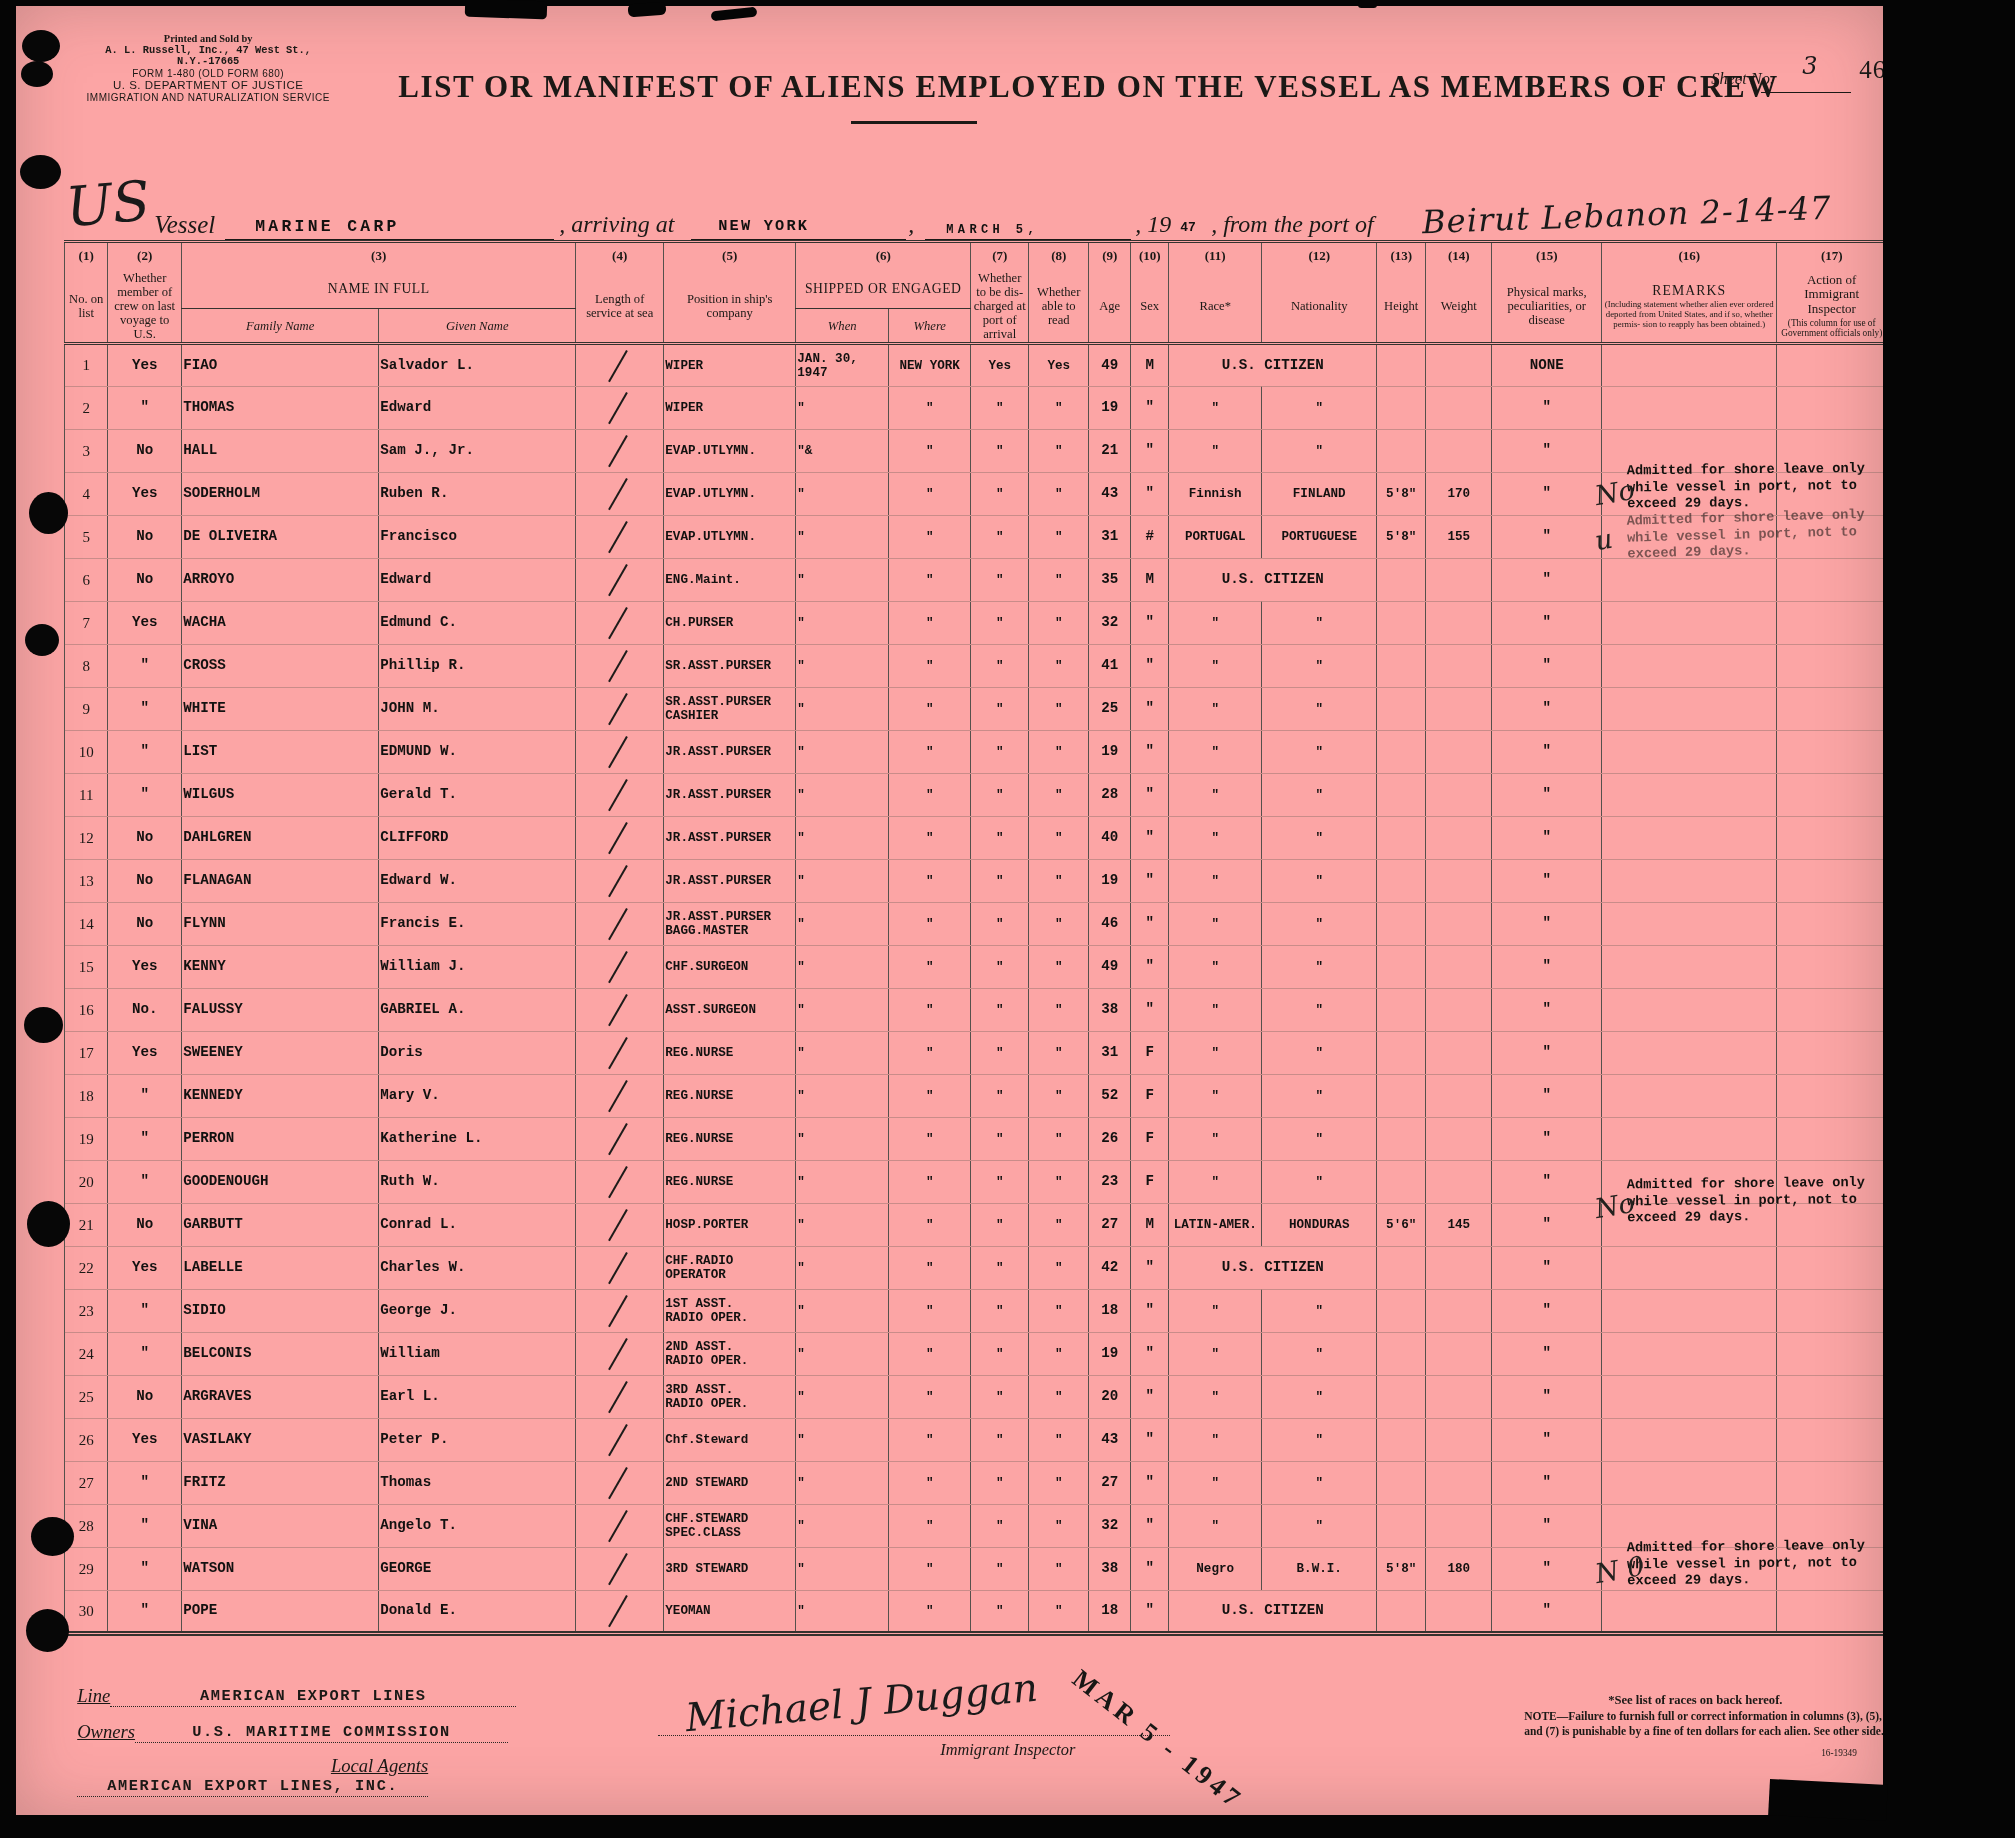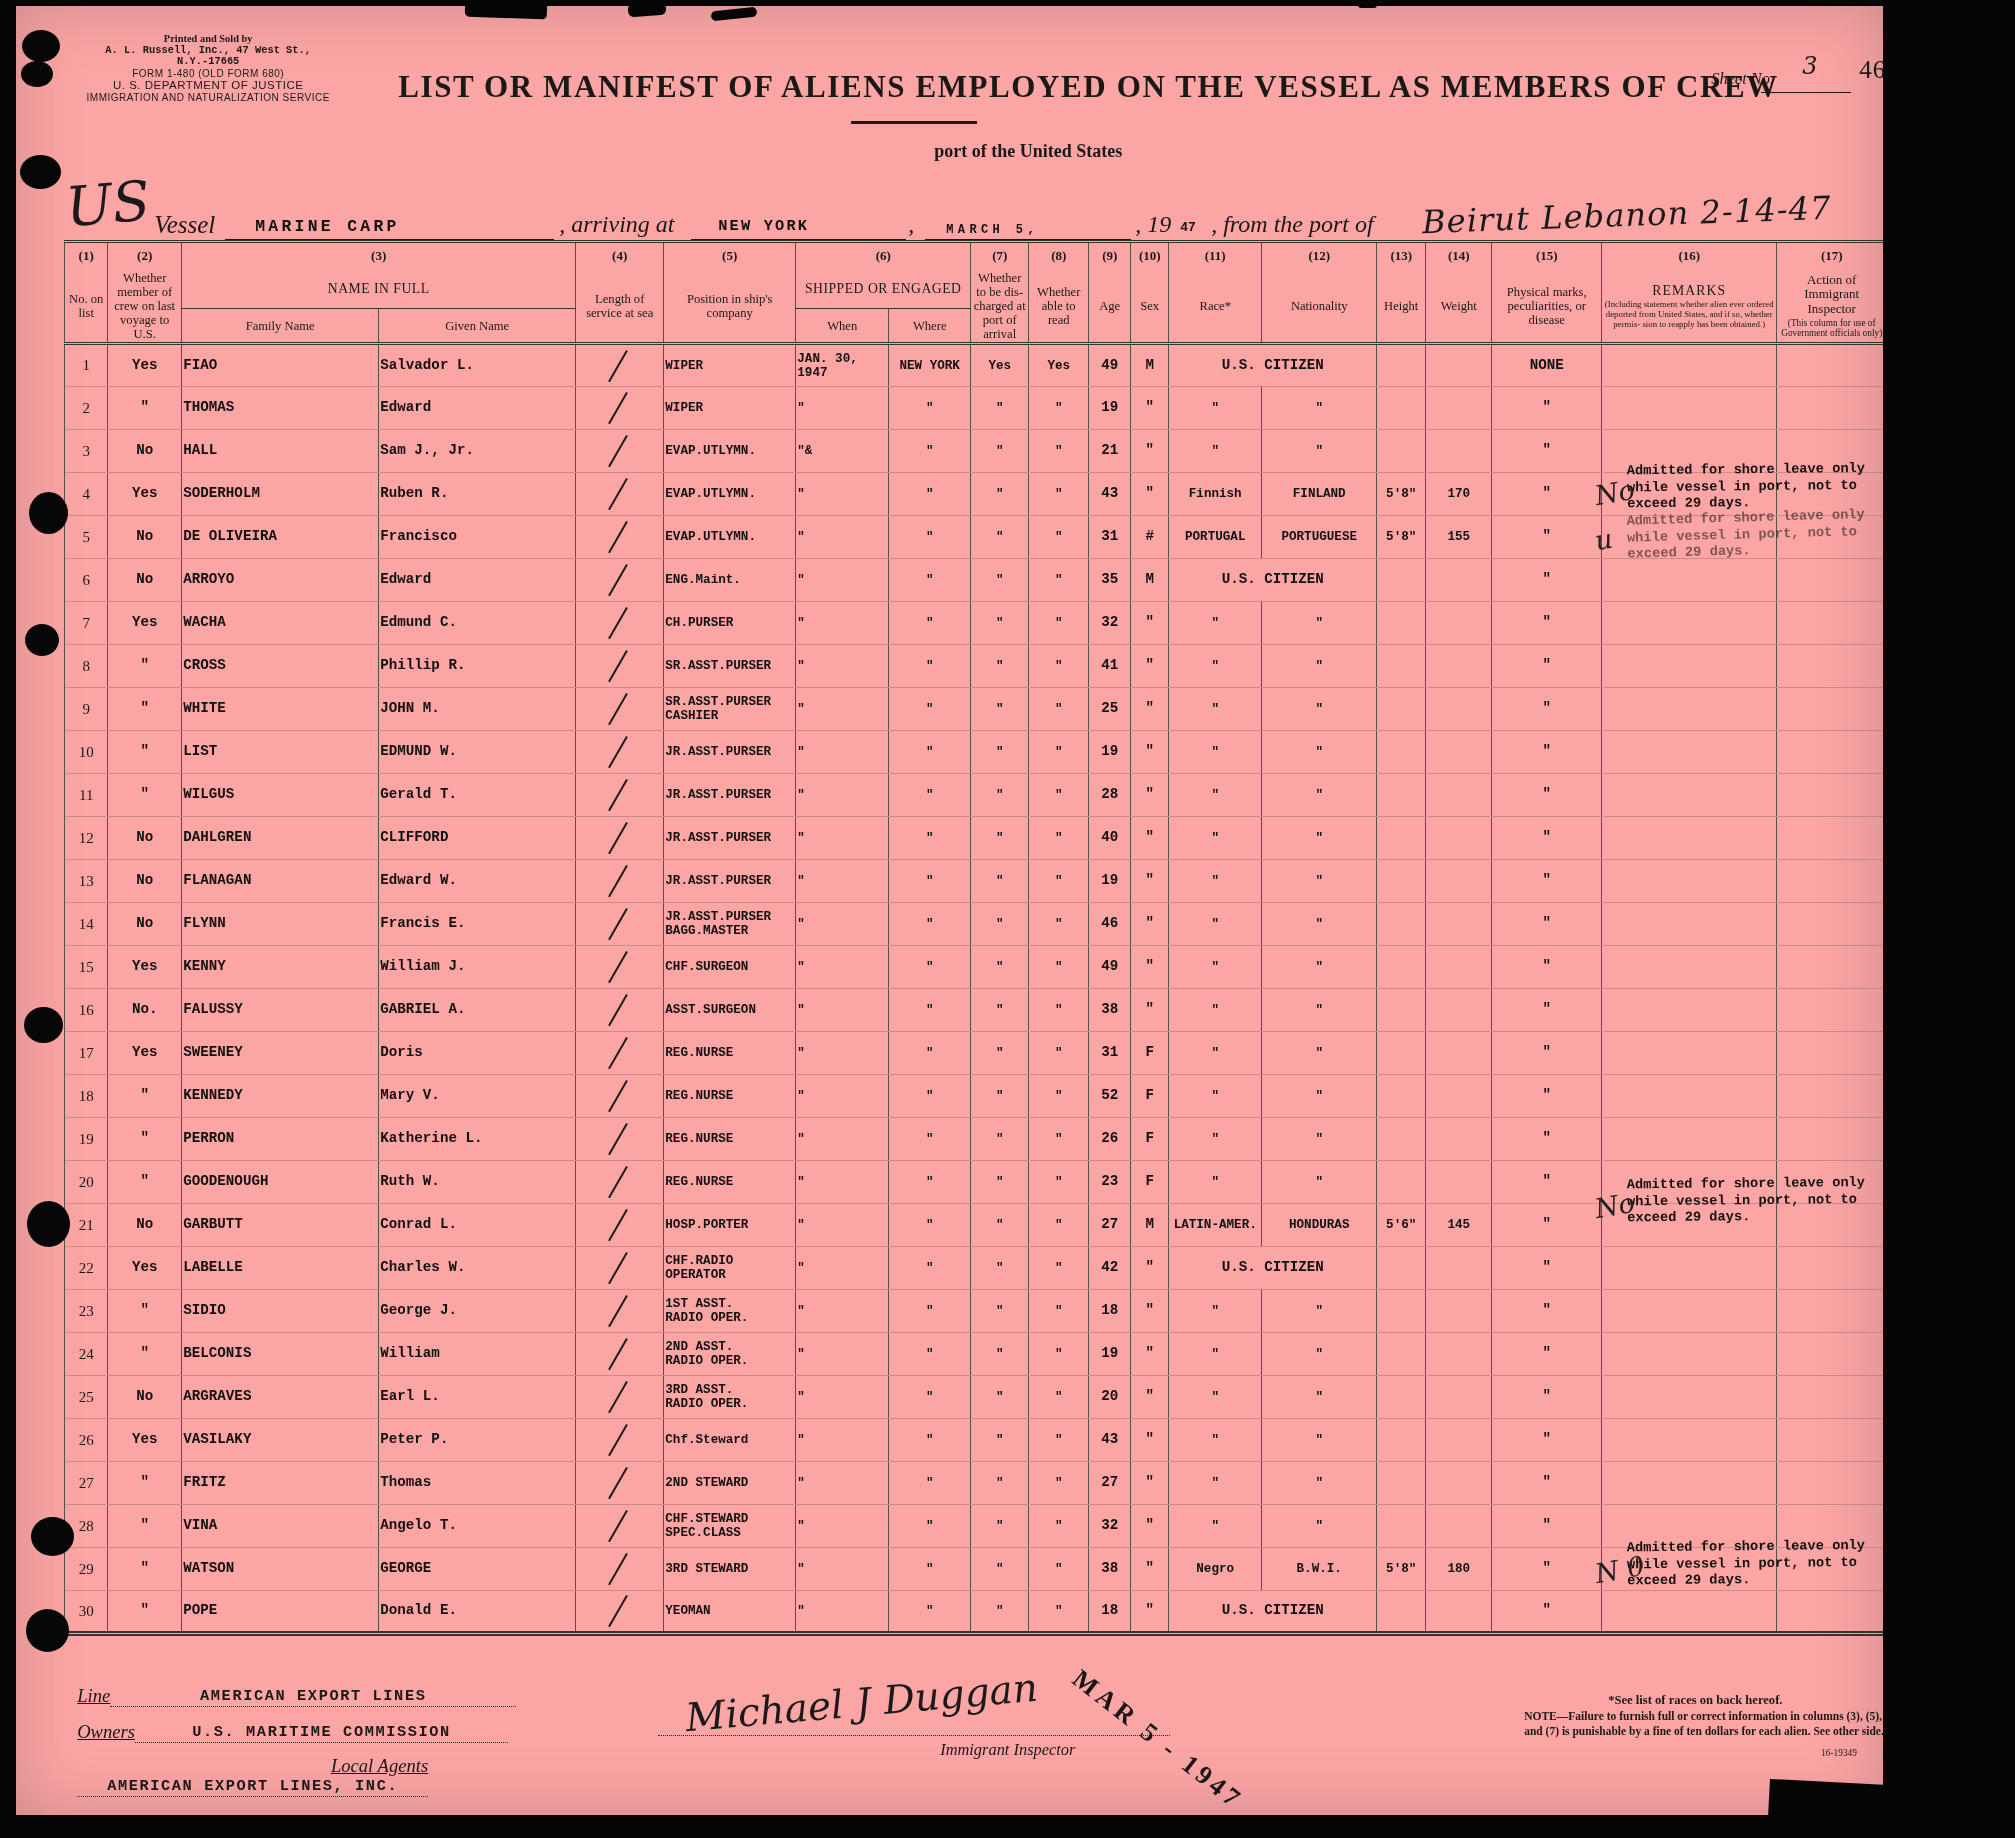--- a/index.html
+++ b/index.html
@@ -55,21 +55,21 @@
   #departure-port{left:1408px;top:16.4px;font-size:32px;transform:rotate(-2deg);letter-spacing:1.1px;}
 
   
   #manifest{position:absolute;left:50px;top:236px;width:1822px;border-collapse:collapse;table-layout:fixed;
             border:1.6px solid #413d39;border-top:3.8px double #35322f;border-bottom:5px double #35322f;}
   #manifest th{font-family:"Liberation Serif",serif;font-weight:normal;font-size:12.6px;line-height:1.12;
                text-align:center;vertical-align:middle;padding:1.1px 1.6px;border-left:1.1px solid #55514c;}
   #manifest .hnum th{font-size:13px;font-weight:bold;height:24px;border-bottom:0;vertical-align:middle;}
   #manifest .hlab th{vertical-align:middle;}
   #manifest .grp{border-bottom:1.6px solid #35322f !important;font-size:13.7px;letter-spacing:0.5px;}
-  #manifest .hsub th{height:31px;}
+  #manifest .hsub th{height:31px;font-style:italic;}
   #manifest tbody tr{height:43px;}
   #manifest tbody tr:first-child td{border-top:3.8px double #35322f;}
   #manifest td{border-left:1.1px solid #55514c;border-bottom:0.5px solid rgba(105,95,85,.35);
                vertical-align:middle;padding:0 1.1px;overflow:visible;line-height:1.12;}
   #manifest td.pn{font-family:"Liberation Serif",serif;font-size:15px;text-align:center;}
   .rtitle{font-size:13.7px;letter-spacing:1.1px;}
   .rsub{font-size:8.8px;line-height:1.15;display:block;margin-top:1.1px;}
   .atitle{font-size:13px;}
   .asub{font-size:9.3px;line-height:1.15;display:block;margin-top:1.1px;}
   .slash{position:relative;height:39px;}
@@ -112,21 +112,20 @@
       <div class="l5">IMMIGRATION AND NATURALIZATION SERVICE</div>
     </div>
 
     <div id="main-title" class="abs printed">LIST OR MANIFEST OF ALIENS EMPLOYED ON THE VESSEL AS MEMBERS OF CREW</div>
     <div id="title-underline" class="abs"></div>
     <div id="sheet-label" class="abs printed">Sheet No.</div>
     <div id="sheet-value" class="abs script">3</div>
     <div id="sheet-line" class="abs"></div>
     <div id="page-number" class="abs printed">463</div>
     <div id="subtitle" class="abs printed">
-      <div>port of the United States</div>
     </div>
 
     <div id="vessel-row" class="abs">
       <span id="us-script" class="vr script">US</span>
       <span id="vessel-label" class="vr printed">Vessel</span>
       <span id="vessel-name" class="vr ty">MARINE  CARP</span>
       <span class="u" style="left:211px;top:60px;width:329px;"></span>
       <span id="arriving-label" class="vr printed">, arriving at</span>
       <span id="arrival-port" class="vr ty">NEW  YORK</span>
       <span class="u" style="left:677px;top:60px;width:215px;"></span>

